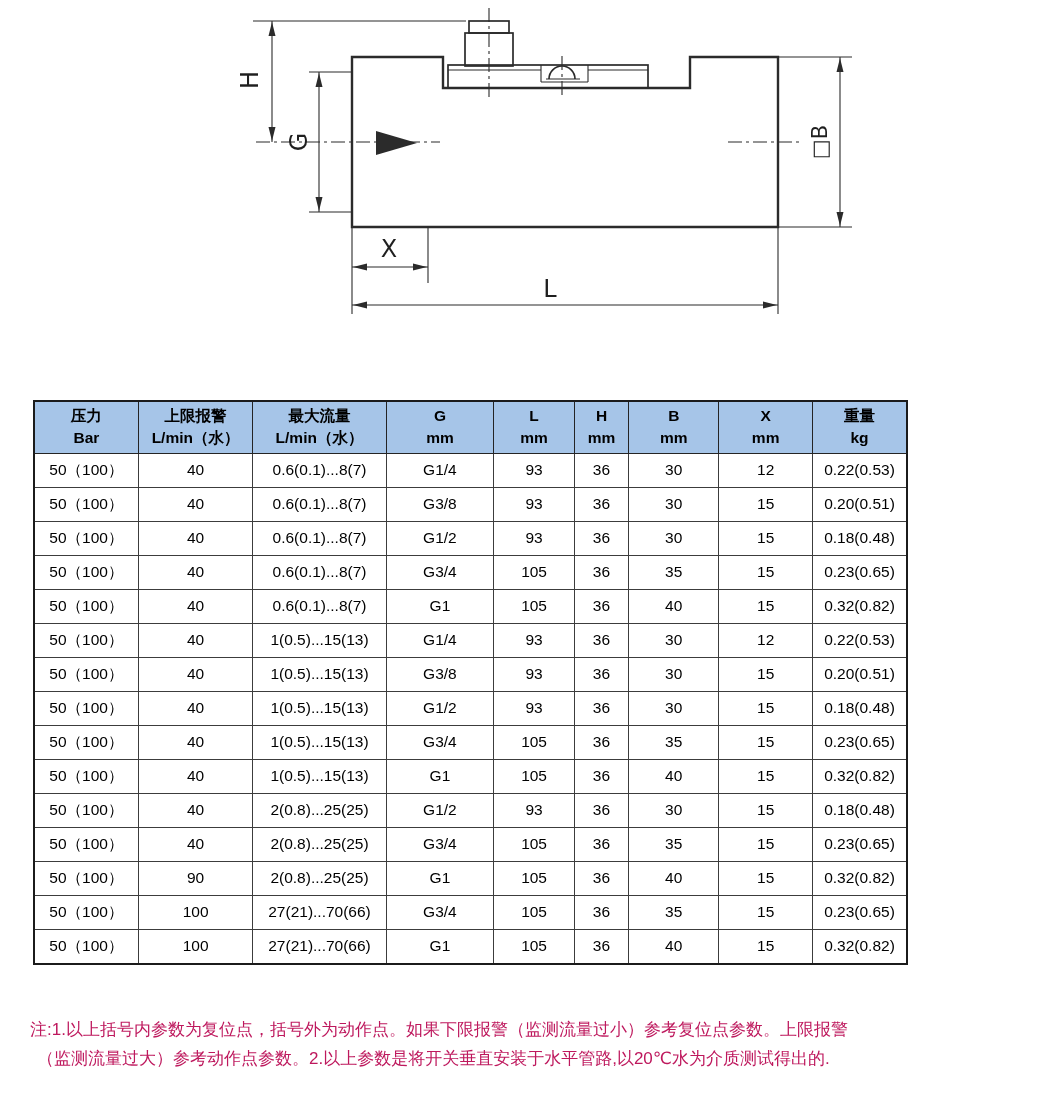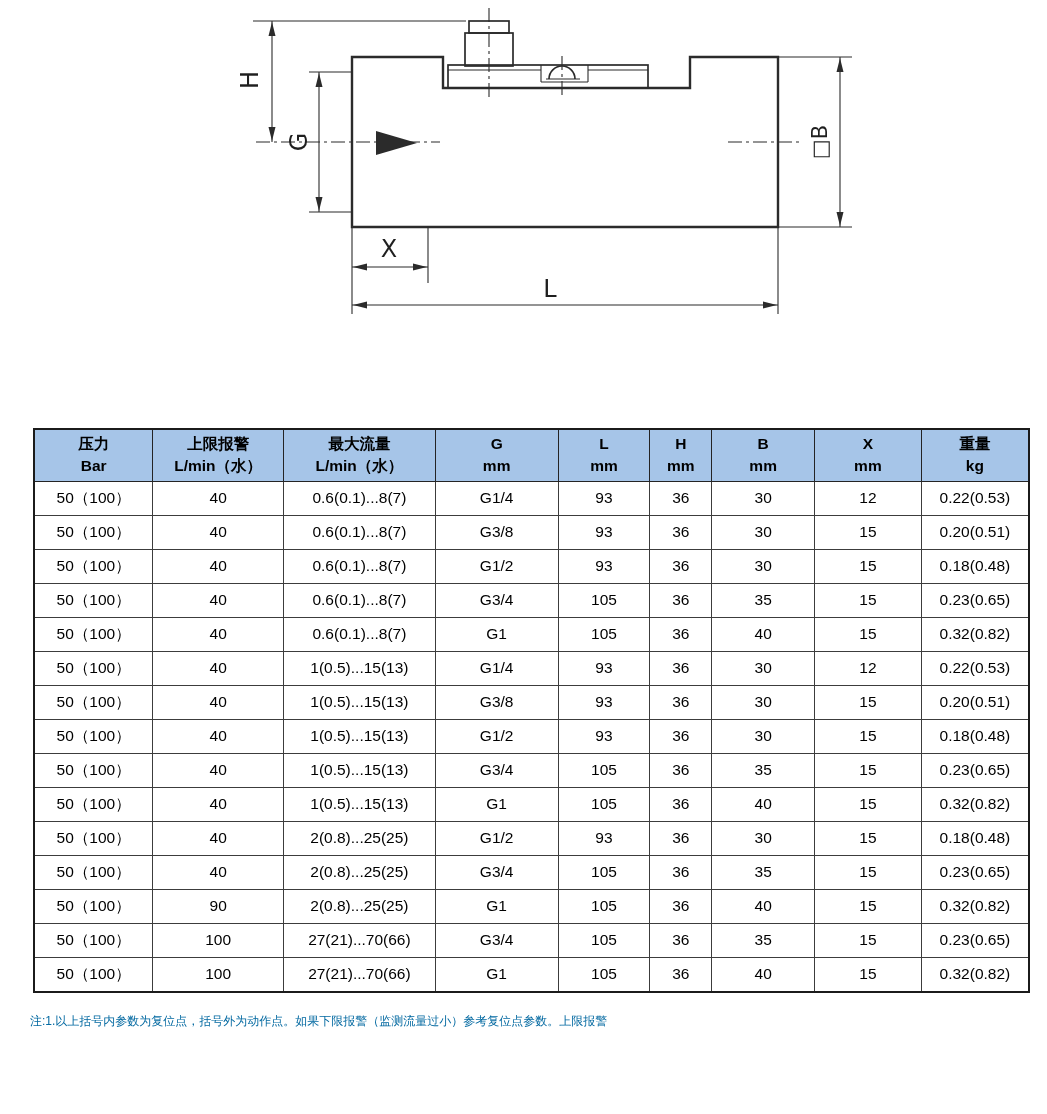--- a/index.html
+++ b/index.html
@@ -15,42 +15,41 @@
   .drawing { position:absolute; left:0; top:0; }
   .drawing .outline { fill:none; stroke:#2b2b2b; stroke-width:2.4; }
   .drawing .mid     { fill:none; stroke:#2b2b2b; stroke-width:1.7; }
   .drawing .thin    { fill:none; stroke:#2b2b2b; stroke-width:1.1; }
   .drawing .cl      { fill:none; stroke:#2b2b2b; stroke-width:1.1; stroke-dasharray:14 4 3 4; }
   .drawing .arr     { fill:#2b2b2b; stroke:none; }
   .drawing text     { fill:#1f1f1f; font-size:24px; font-family:"DejaVu Sans","Liberation Sans",sans-serif; }
   .drawing text.small { font-size:21px; }
   
   .spec {
-    position:absolute; left:33px; top:400px; width:997px;
+    position:absolute; left:33px; top:400px; width:875px;
     border-collapse:collapse; table-layout:fixed;
     border:2.2px solid #1b1b1b;
-    margin-top:28px;
   }
   .spec th {
     background:#a6c5e8;
     border:1.5px solid #242424;
     font-size:15.5px; font-weight:600; line-height:1.45;
     padding:3px 2px; text-align:center; color:#000;
   }
   .spec td {
     border:1.5px solid #3c3c3c;
     height:33px; padding:0 2px;
     text-align:center; vertical-align:middle;
     font-size:15.5px; color:#000;
     white-space:nowrap; overflow:hidden;
   }
   
   .notes {
     position:absolute; left:30px; top:999px; width:1002px;
-    font-size:12px; line-height:1.68; color:#0369a1;
+    font-size:17px; line-height:1.68; color:#be185d;
   }
   .notes .l1 { display:block; }
   .notes .l2 { display:block; padding-left:7px; }
 </style>
 </head>
 <body>
 
 <div class="page">
 
   <svg class="drawing" width="1047" height="350" viewBox="0 0 1047 350" aria-hidden="true">
@@ -315,15 +314,16 @@
           <td>36</td>
           <td>40</td>
           <td>15</td>
           <td>0.32(0.82)</td>
         </tr>
       </tbody>
   </table>
 
   <p class="notes">
     <span class="l1">注:1.以上括号内参数为复位点，括号外为动作点。如果下限报警（监测流量过小）参考复位点参数。上限报警</span>
+    <span class="l2">（监测流量过大）参考动作点参数。2.以上参数是将开关垂直安装于水平管路,以20℃水为介质测试得出的.</span>
   </p>
 
 </div>
 
 </body></html>

